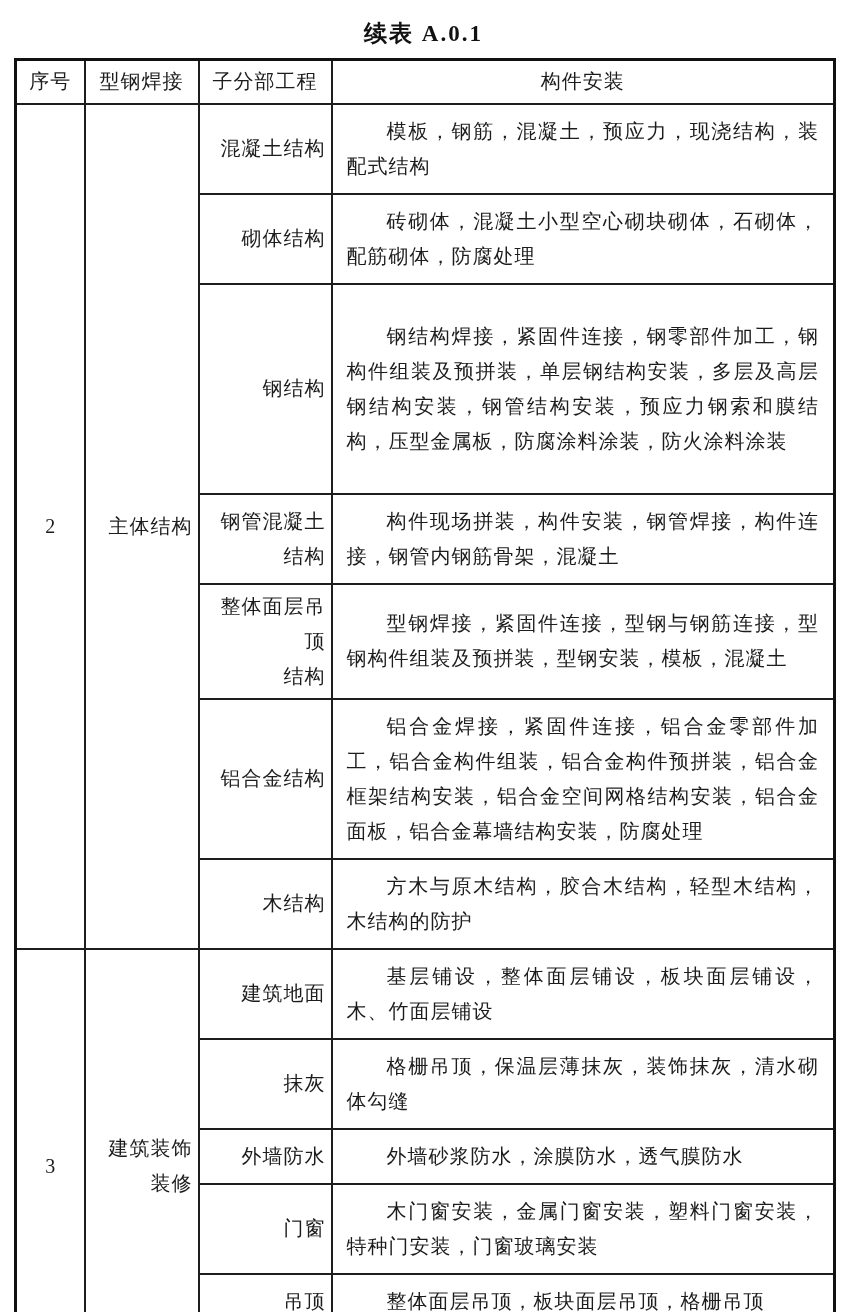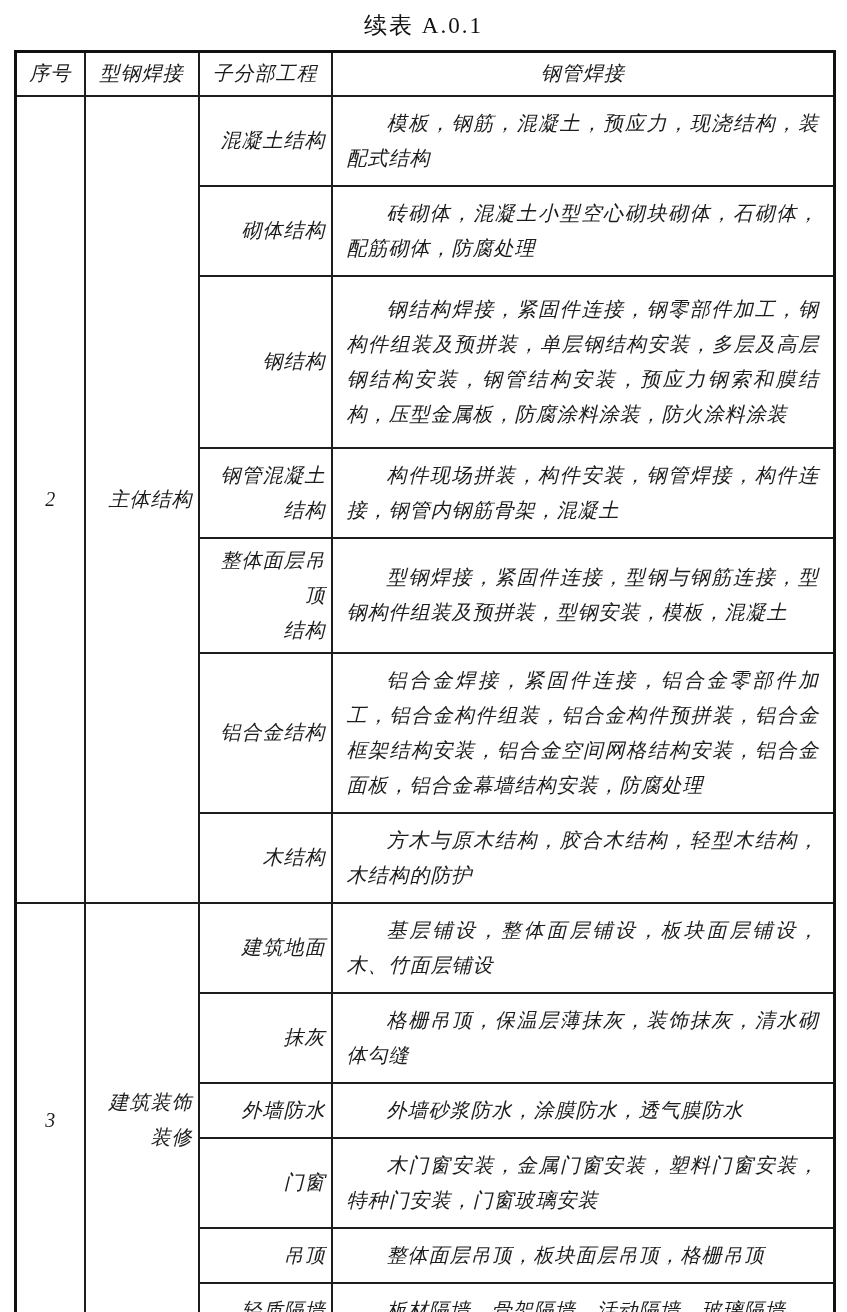--- a/index.html
+++ b/index.html
@@ -10,39 +10,38 @@
   body {
     width: 847px;
     height: 1312px;
     font-family: "Liberation Serif", "DejaVu Serif", serif;
     color: #1c1c1c;
     overflow: hidden;
   }
   .page-title {
     text-align: center;
     font-size: 23px;
-    font-weight: normal;
+    font-weight: bold;
     letter-spacing: 2px;
-    margin: 10px 0 9px 0;
+    margin: 18px 0 9px 0;
     color: #111;
   }
   table.spec-table {
     border-collapse: collapse;
     table-layout: fixed;
     width: 819px;
     margin: 0 auto 0 14px;
     border: 3px solid #111;
   }
   table.spec-table td, table.spec-table th {
     border: 2px solid #1d1d1d;
     font-size: 20px;
     font-weight: normal;
     vertical-align: middle;
     box-sizing: border-box;
-    font-style: italic;
   }
   col.c-no  { width: 69px; }
   col.c-div { width: 114px; }
   col.c-sub { width: 133px; }
   col.c-items { width: 503px; }
   th.hdr {
     text-align: center;
     height: 44px;
     letter-spacing: 1px;
     padding: 2px;
@@ -63,40 +62,40 @@
     text-align: justify;
     text-indent: 2em;
     line-height: 35px;
     letter-spacing: 1px;
     padding: 9px 14px 9px 14px;
   }
   tr.r1 td { height: 54px; }
   tr.r1s td { height: 48px; }
   tr.r2 td { height: 88px; }
   tr.r4 td { height: 128px; }
-  tr.r5 td { height: 172px; }
+  tr.r5 td { height: 210px; }
 </style>
 </head>
 <body>
 
 <div class="page-title">续表 A.0.1</div>
 
 <table class="spec-table">
   <colgroup>
     <col class="c-no">
       <col class="c-div">
       <col class="c-sub">
       <col class="c-items">
   </colgroup>
   <tbody>
     <tr>
       <th class="hdr">序号</th>
       <th class="hdr">型钢焊接</th>
       <th class="hdr">子分部工程</th>
-      <th class="hdr">钢管焊接</th>
+      <th class="hdr">构件安装</th>
     </tr>
 
     <tr class="r2">
       <td class="no-cell" rowspan="7">2</td>
       <td class="div-cell" rowspan="7">主体结构</td>
       <td class="sub-cell">混凝土结构</td>
       <td class="items-cell">模板，钢筋，混凝土，预应力，现浇结构，装配式结构</td>
     </tr>
     <tr class="r2">
       <td class="sub-cell">砌体结构</td>

